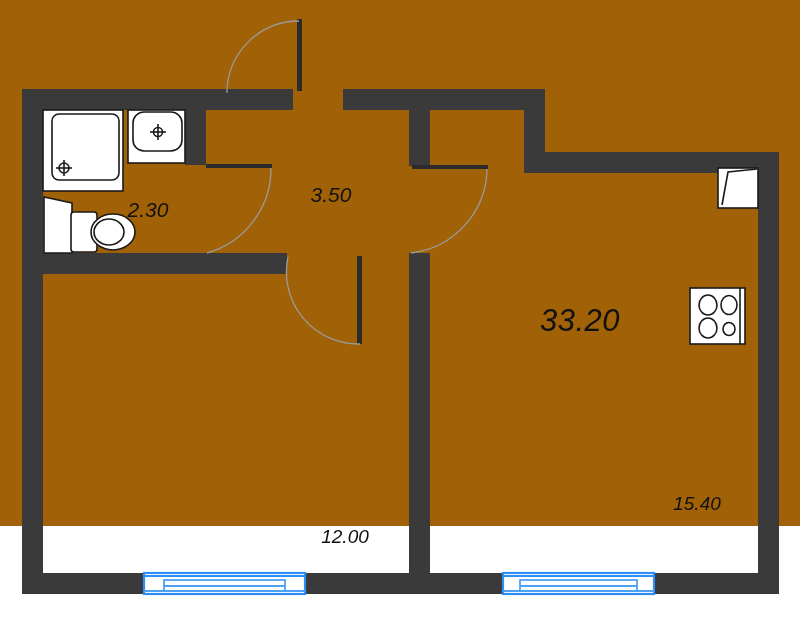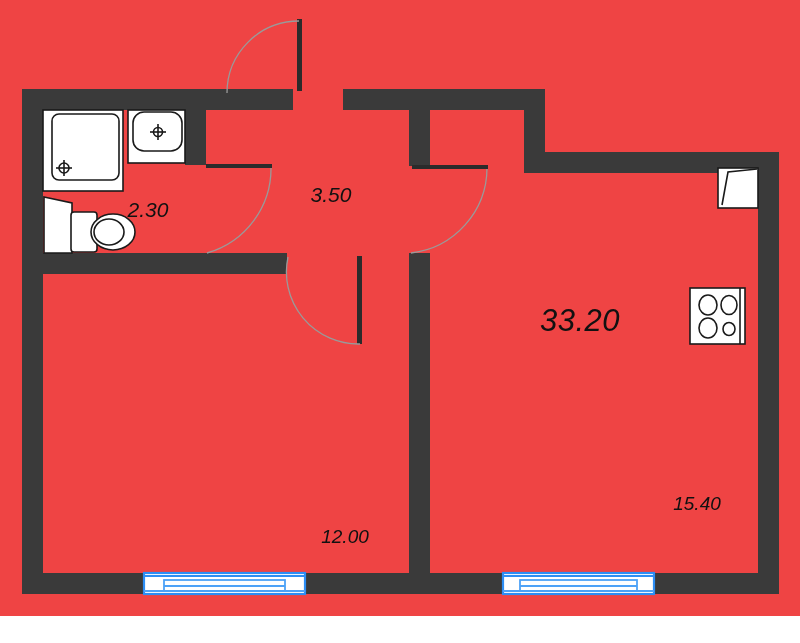--- a/index.html
+++ b/index.html
@@ -9,22 +9,22 @@
   }
   body {
     width: 800px;
     height: 643px;
     overflow: hidden;
     font-family: "Liberation Sans", sans-serif;
   }
   #floorplan-root {
     position: relative;
     width: 800px;
-    height: 616px;
-    background: #ef4444;
+    height: 526px;
+    background: #a16207;
   }
   svg#plan-svg {
     display: block;
     width: 800px;
     height: 643px;
   }
   .wall { fill: #3a3a3a; }
   .fixture-line {
     fill: none;
     stroke: #1a1a1a;

